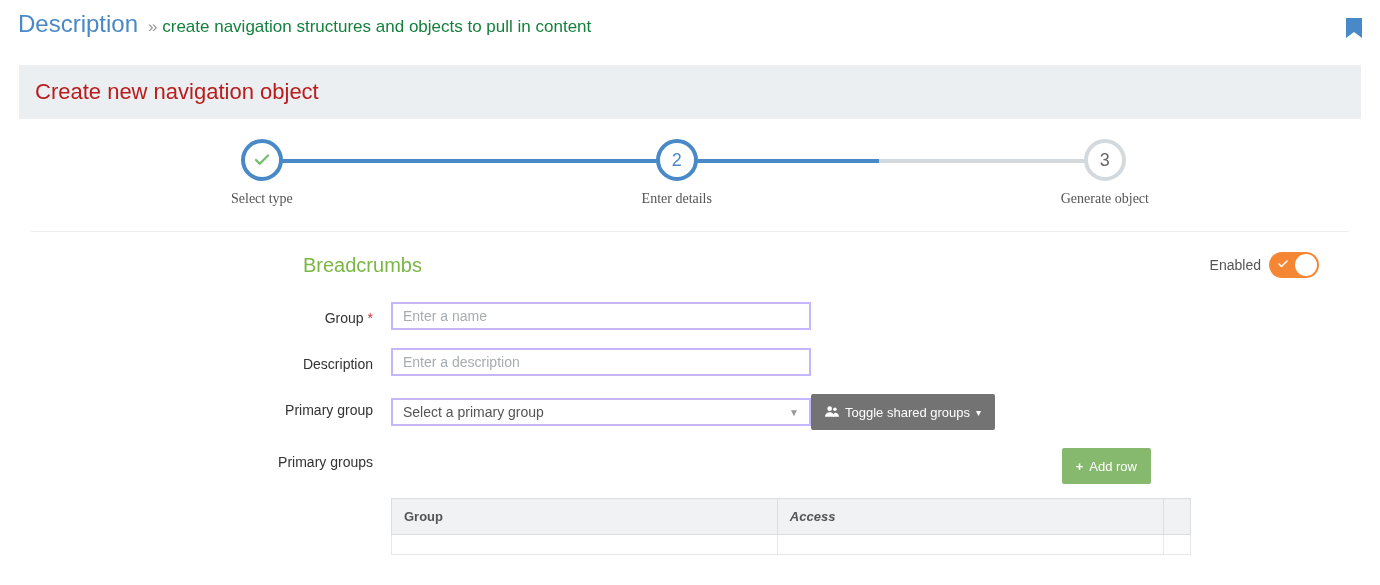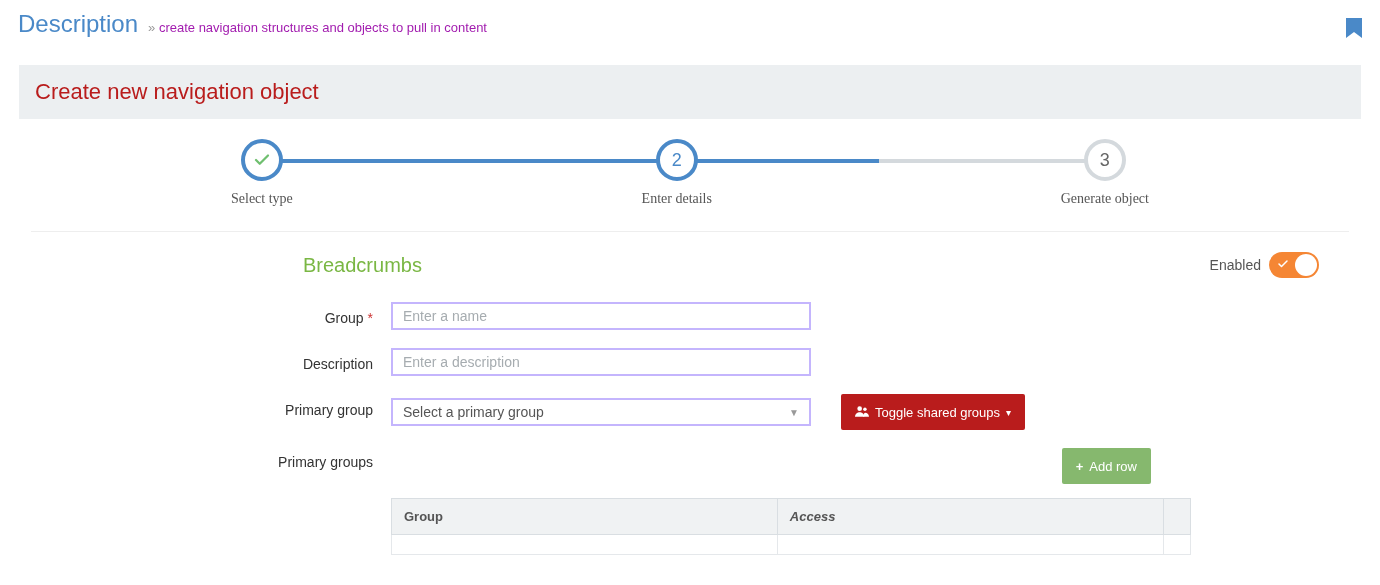--- a/index.html
+++ b/index.html
@@ -19,22 +19,22 @@
       display: flex;
       align-items: baseline;
       gap: 10px;
     }
     .page-title {
       font-size: 24px;
       font-weight: 300;
       color: #4A89C8;
     }
     .page-subtitle {
-      font-size: 13px;
-      color: #a21caf;
+      font-size: 17px;
+      color: #15803d;
     }
     .page-subtitle::before {
       content: "» ";
       color: #999;
     }
     .bookmark {
       position: absolute;
       top: 18px;
       right: 18px;
       color: #4A89C8;
@@ -180,26 +180,25 @@
       gap: 6px;
       height: 36px;
       padding: 0 14px;
       border: none;
       color: #fff;
       font-size: 13px;
       cursor: pointer;
       border-radius: 2px;
       font-family: inherit;
     }
-    .btn-blue  { background: #b91c1c; }
+    .btn-blue  { background: #737373; }
     .btn-green { background: #86B86E; }
     .row-extra {
       display: flex;
       align-items: center;
-      gap: 30px;
       width: 760px;
     }
     .shared-row .form-label { padding-top: 6px; }
     .shared-actions {
       display: flex;
       justify-content: flex-end;
       width: 760px;
     }
     .table {
       width: 800px;

